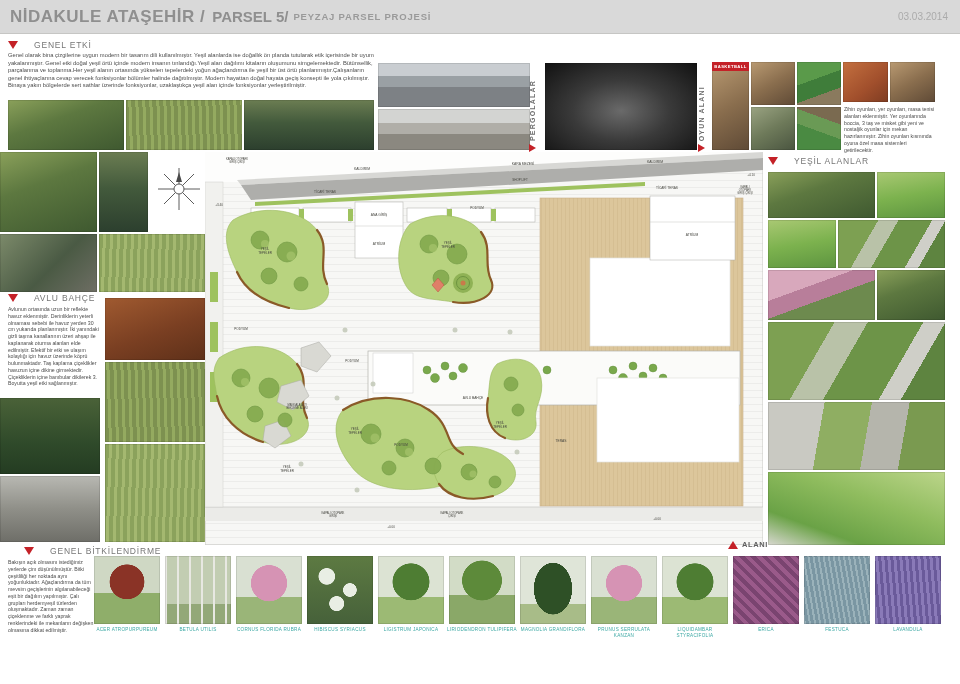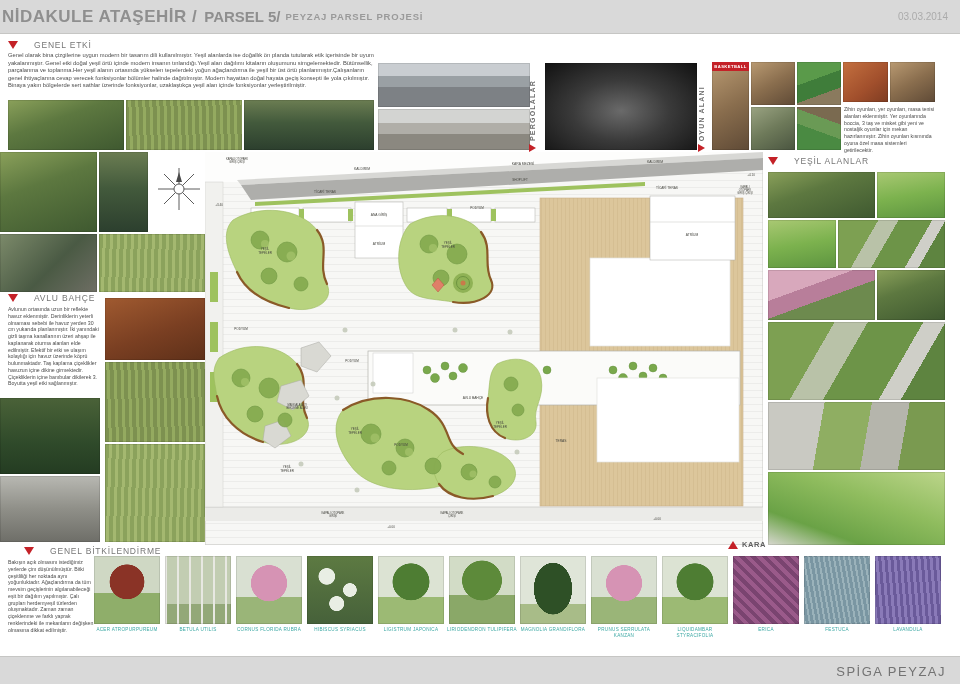--- a/index.html
+++ b/index.html
@@ -2,21 +2,21 @@
 <html style="--accent: #c42127; --teal: #3aa7a3;"><head>
 <meta charset="utf-8">
 <style>
   html,body{margin:0;padding:0;background:#fff;}
   #board{position:relative;width:960px;height:684px;background:#ffffff;overflow:hidden;
          font-family:"Liberation Sans",sans-serif;color:#4c4c4c;}
   
   .bar{position:absolute;left:0;width:960px;background:#d9d9d9;}
   #header{top:0;height:33px;border-bottom:1px solid #c6c6c4;display:flex;align-items:center;}
   #footer{top:656px;height:28px;border-top:1px solid #c6c6c4;display:flex;align-items:center;justify-content:flex-end;}
-  .title-main{font-size:17px;font-weight:bold;color:#8f8f8f;letter-spacing:0.5px;margin-left:2px;}
+  .title-main{font-size:17px;font-weight:bold;color:#8f8f8f;letter-spacing:0.5px;margin-left:10px;}
   .title-parsel{font-size:15px;font-weight:bold;color:#8f8f8f;margin-left:7px;}
   .title-sub{font-size:9.5px;font-weight:bold;color:#9a9a9a;letter-spacing:0.8px;margin-left:5px;}
   #header .spacer{flex:1;}
   .date{font-size:10px;color:#ababab;margin-right:12px;}
   .brand{font-size:13px;color:#737373;letter-spacing:1.5px;margin-right:14px;}
   
   .sec-head{position:absolute;display:flex;align-items:center;gap:16px;}
   .sec-title{font-size:8.5px;color:#767676;letter-spacing:0.8px;}
   .tri-down{width:0;height:0;border-left:5px solid transparent;border-right:5px solid transparent;border-top:8px solid var(--accent,#c42127);}
   .tri-up{width:0;height:0;border-left:5px solid transparent;border-right:5px solid transparent;border-bottom:8px solid var(--accent,#c42127);}
@@ -351,21 +351,21 @@
           <text x="186" y="376" font-size="3" text-anchor="middle" fill="#45453f"><tspan x="186" dy="0">+0.00</tspan></text>
           <text x="452" y="368" font-size="3" text-anchor="middle" fill="#45453f"><tspan x="452" dy="0">+0.00</tspan></text>
           <text x="14" y="54" font-size="3" text-anchor="middle" fill="#45453f"><tspan x="14" dy="0">+3.40</tspan></text>
           <text x="546" y="24" font-size="3" text-anchor="middle" fill="#45453f"><tspan x="546" dy="0">+4.10</tspan></text>
         </g>
     </svg>
   </div>
 
   <div id="plan-caption">
     <span class="tri-up"></span>
-    <span class="plan-caption-text">KARA</span>
+    <span class="plan-caption-text">ALANI</span>
   </div>
 
   <div id="plant-row">
       <div class="plant" style="left: 92px;">
         <div class="plant-photo k-red-tree"></div>
         <div class="plant-label">ACER ATROPURPUREUM</div>
       </div>
       <div class="plant" style="left: 163px;">
         <div class="plant-photo k-birch"></div>
         <div class="plant-label">BETULA UTILIS</div>
@@ -405,17 +405,14 @@
       <div class="plant" style="left: 802px;">
         <div class="plant-photo k-blue-grass"></div>
         <div class="plant-label">FESTUCA</div>
       </div>
       <div class="plant" style="left: 873px;">
         <div class="plant-photo k-lavender"></div>
         <div class="plant-label">LAVANDULA</div>
       </div>
     </div>
 
-  <div id="footer" class="bar">
-    <span class="brand">SPİGA PEYZAJ</span>
-  </div>
 
 </div>
 
 </body></html>

